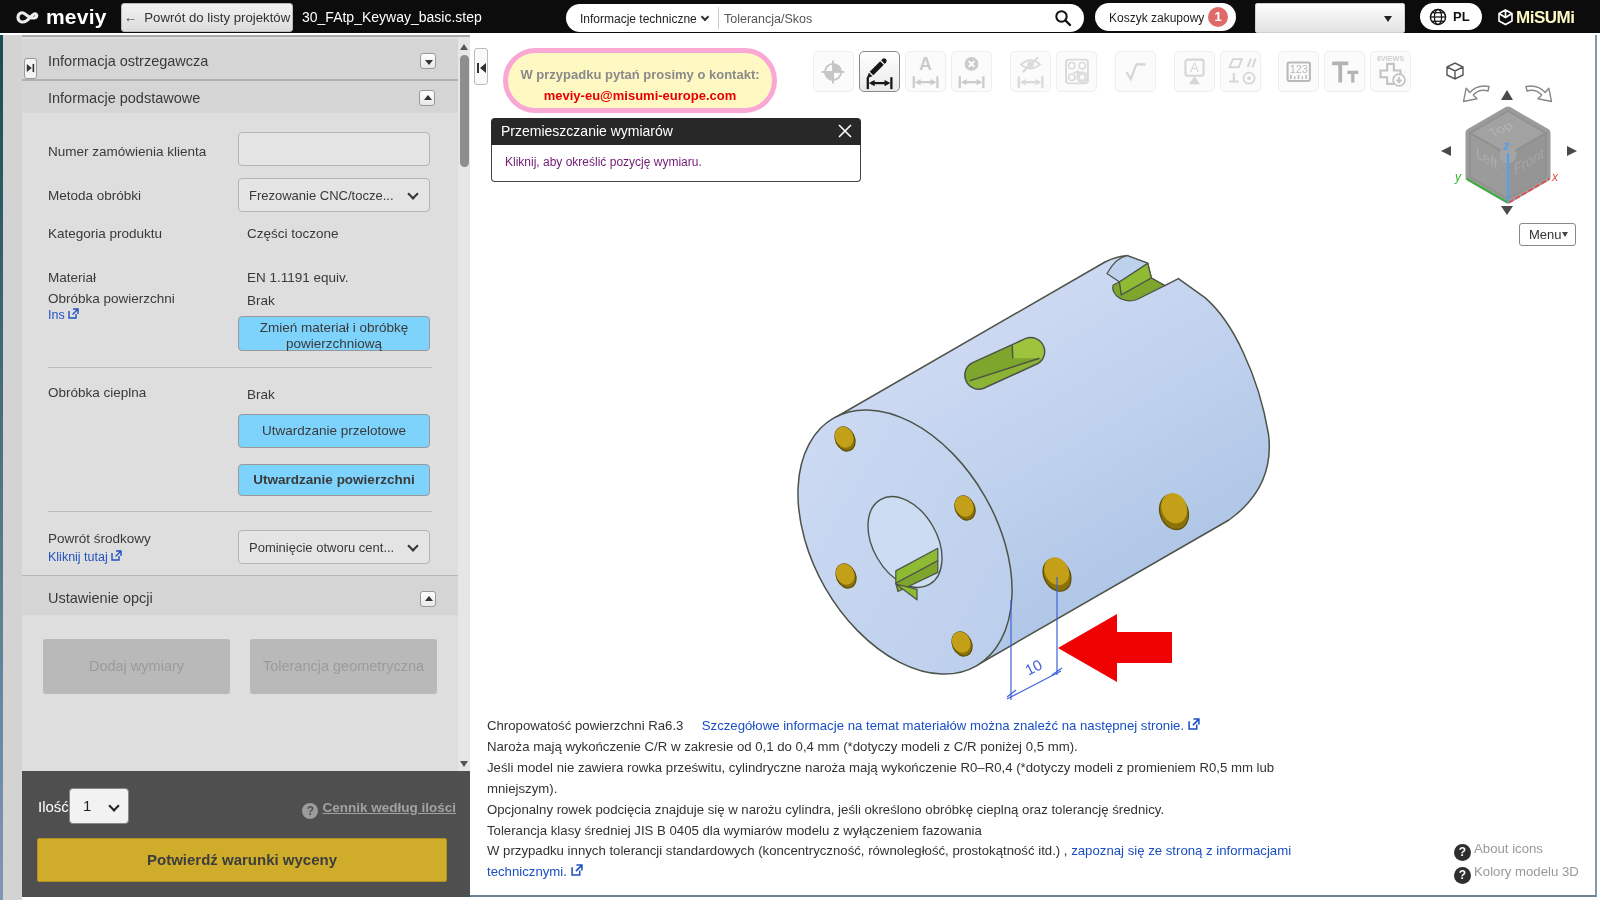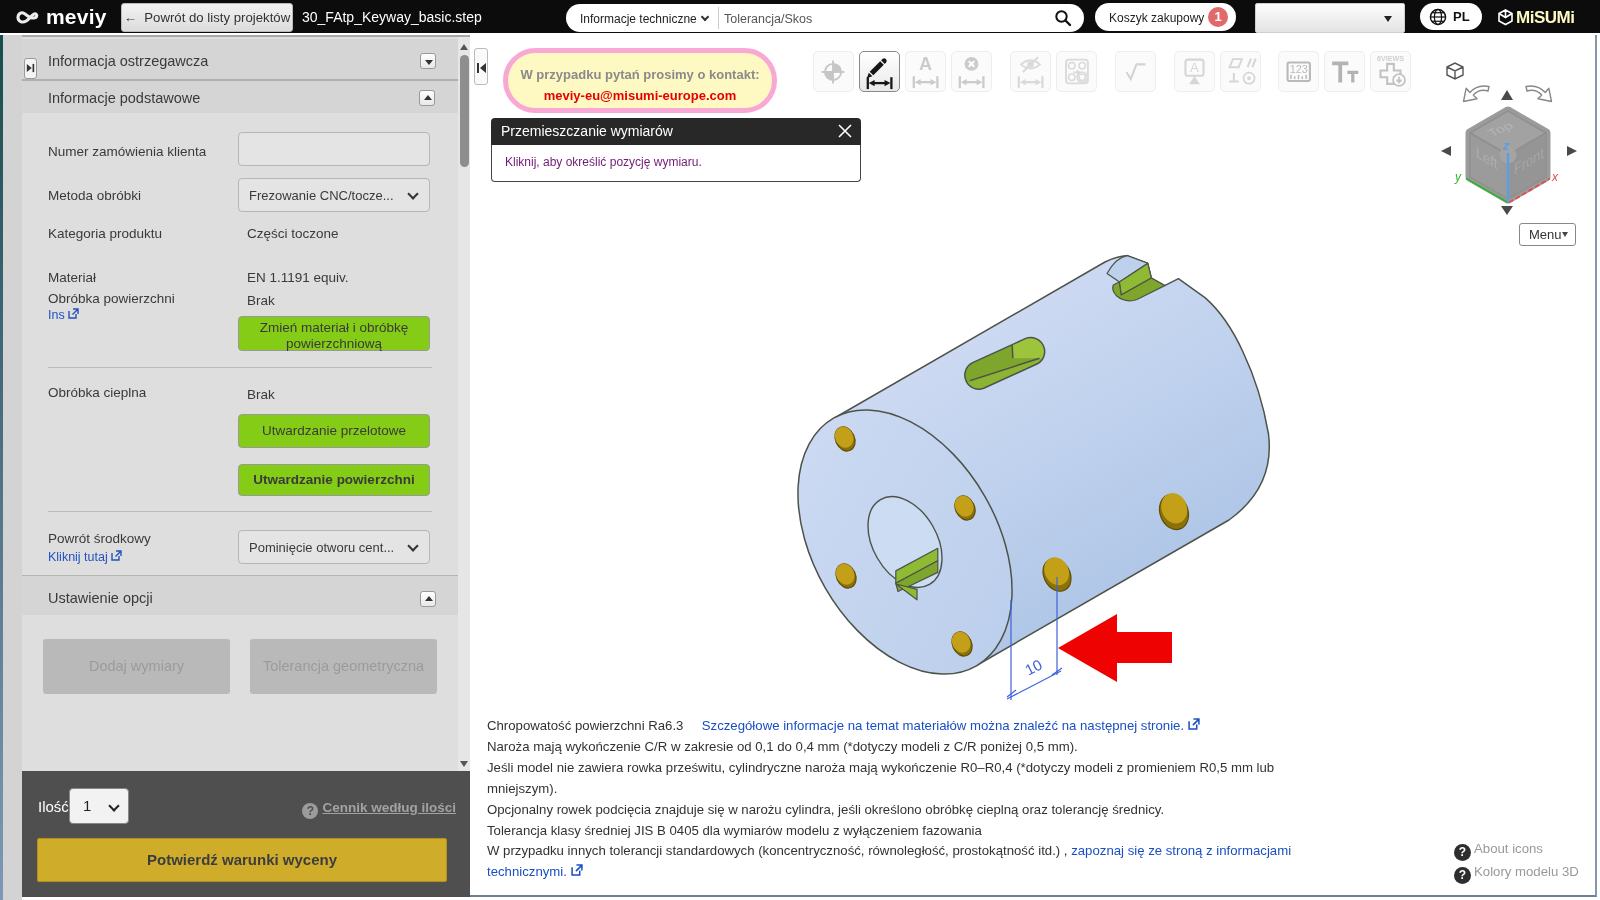--- a/index.html
+++ b/index.html
@@ -40,21 +40,21 @@
 .togglebtn .tri-d { position:absolute; left:4px; top:6px; width:0; height:0; border-left:4px solid transparent; border-right:4px solid transparent; border-top:5.5px solid #333; }
 .togglebtn .tri-u { position:absolute; left:4px; top:4px; width:0; height:0; border-left:4px solid transparent; border-right:4px solid transparent; border-bottom:5.5px solid #333; }
 #collapse-panel { position:absolute; left:2px; top:21px; width:13px; height:21px; background:#f4f4f4; border:1px solid #999; border-radius:3px; z-index:6; }
 .plabel { position:absolute; left:26px; font-size:13.5px; color:#3a3a3a; }
 .pvalue { position:absolute; left:225px; font-size:13.5px; color:#3a3a3a; }
 .plink { position:absolute; left:26px; font-size:12.5px; color:#2352c0; }
 .pinput { position:absolute; left:216px; width:192px; background:#e4e4e4; border:1px solid #b5b5b5; border-radius:4px; }
 .pselect { position:absolute; left:216px; width:192px; background:#e4e4e4; border:1px solid #b5b5b5; border-radius:4px; font-size:13px; color:#3a3a3a; }
 .pselect .txt { position:absolute; left:10px; top:9px; }
 .pselect .chev { position:absolute; right:12px; top:11px; }
-.pbtn { position:absolute; left:216px; width:192px; background:#84cc16; border:1px solid #999; border-radius:4px; font-size:13.5px; color:#3a3a3a; text-align:center; }
+.pbtn { position:absolute; left:216px; width:192px; background:#7dd3fc; border:1px solid #999; border-radius:4px; font-size:13.5px; color:#3a3a3a; text-align:center; }
 .pdiv { position:absolute; left:26px; width:384px; height:1px; background:#bbb; }
 .dbtn { position:absolute; background:#b9b9b9; border-radius:3px; font-size:14.5px; color:#9b9b9b; text-align:center; }
 #pscroll { position:absolute; left:436px; top:0px; width:12px; height:734px; background:#e6e6e6; }
 #pscroll .up { position:absolute; left:1.5px; top:7px; width:0; height:0; border-left:4.5px solid transparent; border-right:4.5px solid transparent; border-bottom:6px solid #555; }
 #pscroll .dn { position:absolute; left:1.5px; bottom:4px; width:0; height:0; border-left:4.5px solid transparent; border-right:4.5px solid transparent; border-top:6px solid #555; }
 #pscroll .thumb { position:absolute; left:1.5px; top:18px; width:9px; height:112px; background:#8e8e8e; border-radius:4.5px; }
 #panelbottom { position:absolute; left:22px; top:771px; width:448px; height:126px; background:#4f4f4f; }
 #qty-l { position:absolute; left:16px; top:27px; color:#fff; font-size:15px; }
 #qty-sel { position:absolute; left:47px; top:17px; width:60px; height:36px; background:#f2f2f2; border:1px solid #888; border-radius:4px; }
 #qty-sel .n { position:absolute; left:13px; top:8px; font-size:15px; color:#222; }

